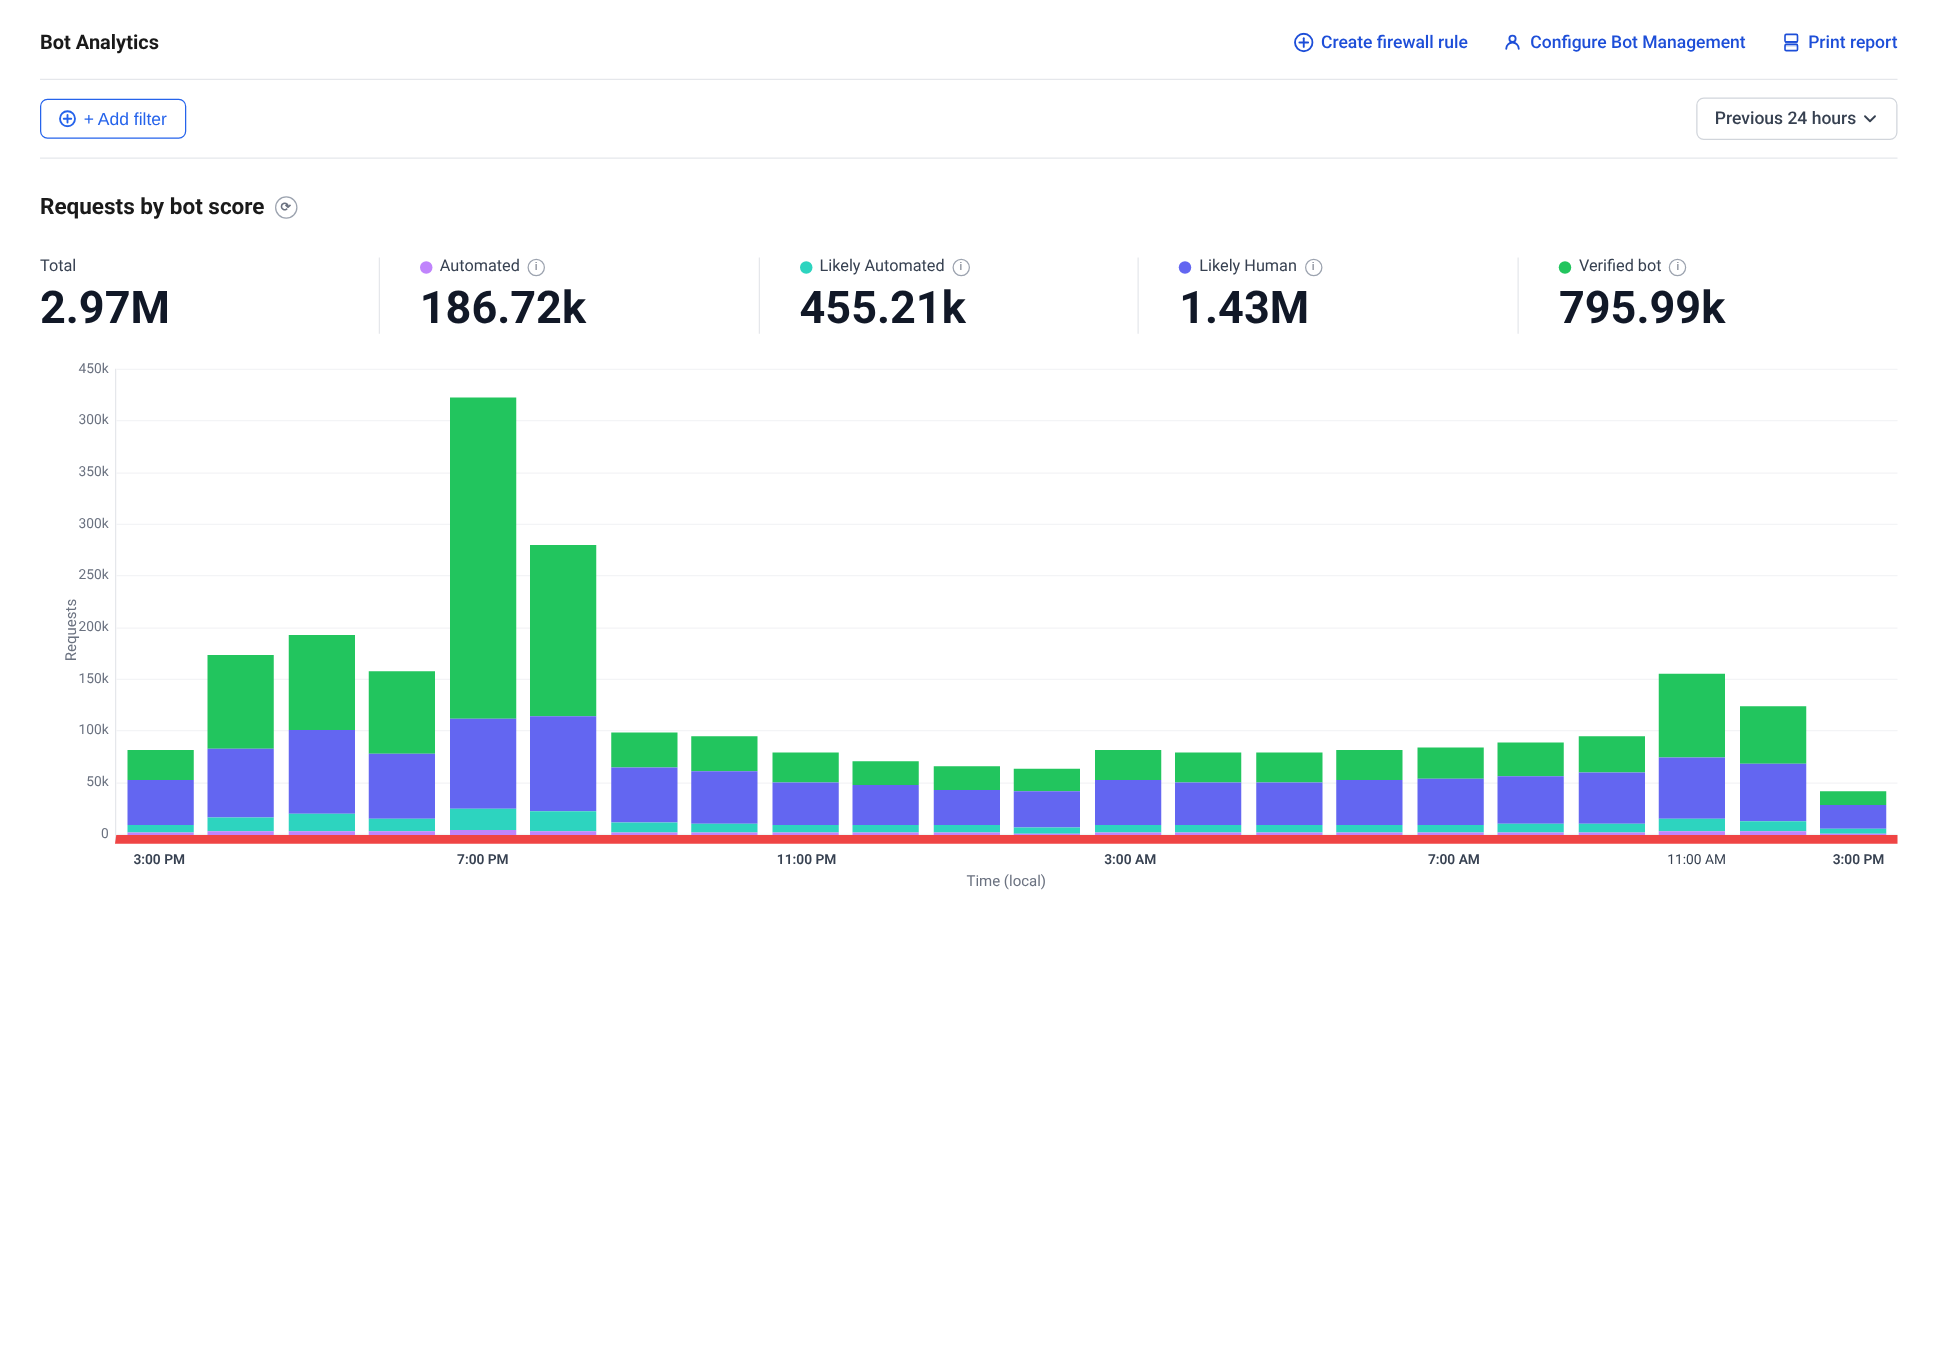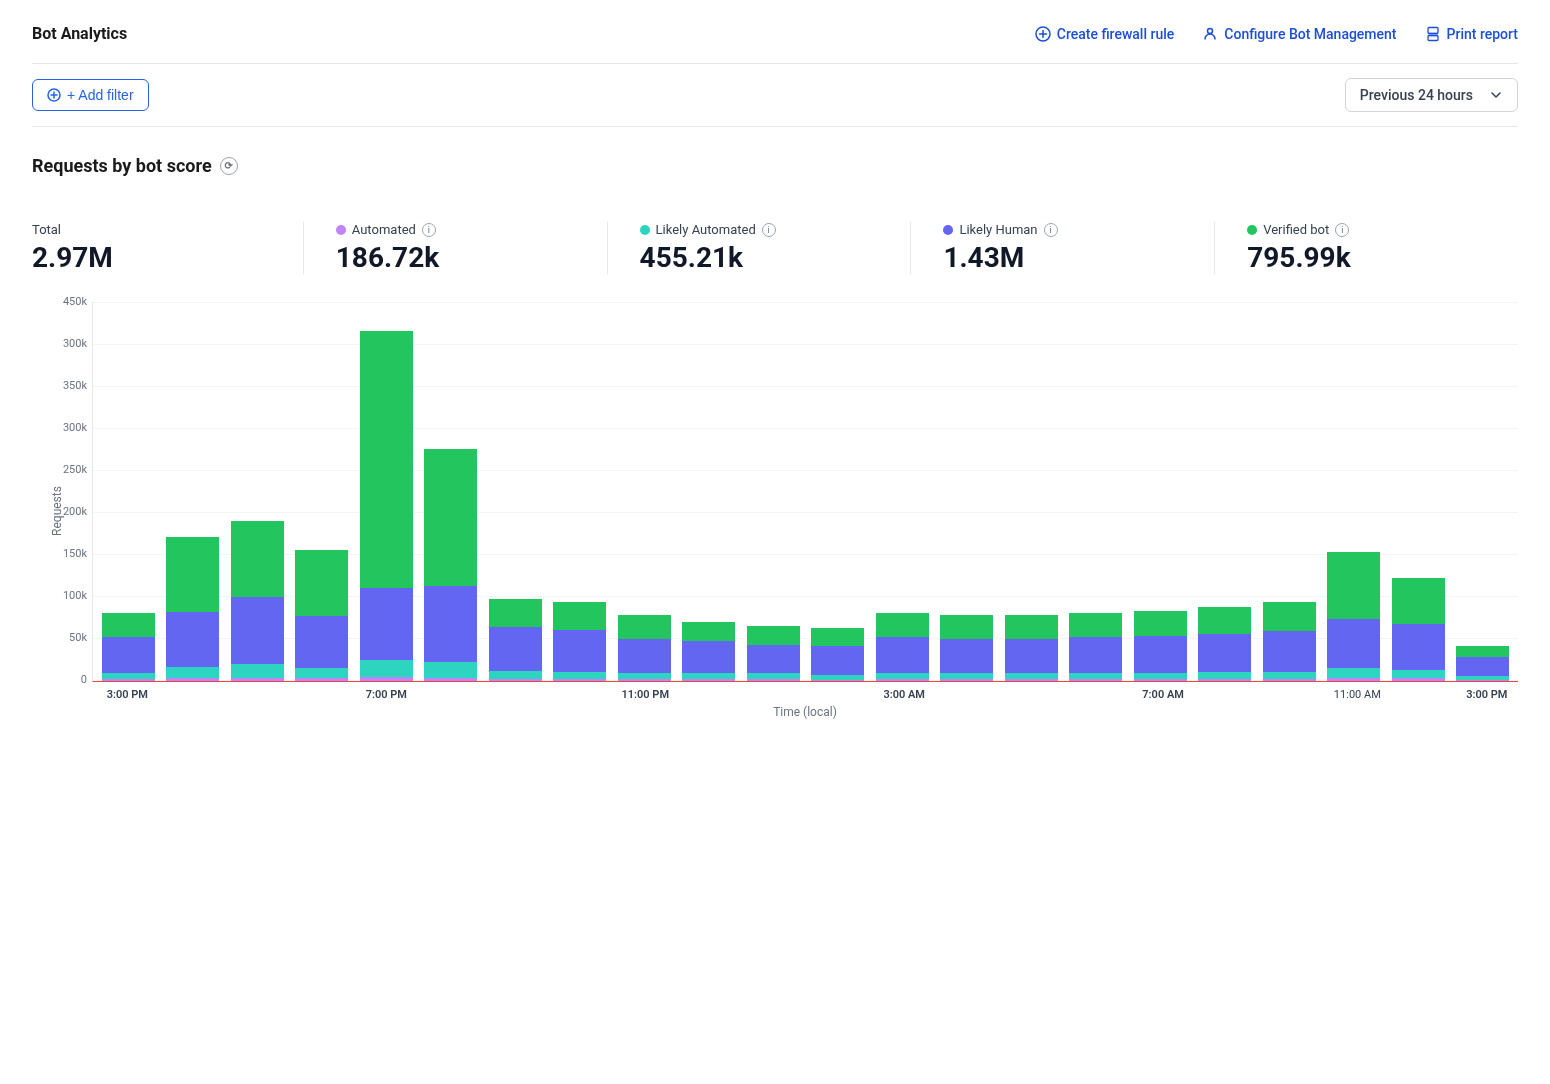--- a/index.html
+++ b/index.html
@@ -9,39 +9,39 @@
     
     
     .header { display: flex; justify-content: space-between; align-items: center; margin-bottom: 20px; }
     .header-title { font-size: 16px; font-weight: 700; color: #1a1a1a; }
     .header-actions { display: flex; gap: 28px; align-items: center; }
     .header-action-btn { display: flex; align-items: center; gap: 6px; color: #1d4ed8; font-size: 14px; cursor: pointer; text-decoration: none; font-weight: 500; }
     
     
     .toolbar { display: flex; justify-content: space-between; align-items: center; padding: 14px 0; border-top: 1px solid #e5e7eb; border-bottom: 1px solid #e5e7eb; margin-bottom: 28px; }
     .add-filter-btn { display: flex; align-items: center; gap: 6px; border: 1.5px solid #2563eb; border-radius: 6px; padding: 7px 14px; color: #2563eb; background: #fff; cursor: pointer; font-size: 14px; font-weight: 500; }
-    .time-selector { display: flex; align-items: center; gap: 16px; border: 1.5px solid #d1d5db; border-radius: 6px; padding: 8px 14px; background: #fff; cursor: pointer; font-size: 14px; color: #374151; font-weight: 500; }
-    
-    
-    .section-title { display: flex; align-items: center; gap: 8px; font-size: 18px; font-weight: 700; margin-bottom: 36px; }
+    .time-selector { display: flex; align-items: center; gap: 4px; border: 1.5px solid #d1d5db; border-radius: 6px; padding: 8px 14px; background: #fff; cursor: pointer; font-size: 14px; color: #374151; font-weight: 500; }
+    
+    
+    .section-title { display: flex; align-items: center; gap: 8px; font-size: 18px; font-weight: 700; margin-bottom: 20px; }
     .section-title-icon { width: 18px; height: 18px; border: 1.5px solid #9ca3af; border-radius: 50%; display: inline-flex; align-items: center; justify-content: center; color: #6b7280; font-size: 10px; cursor: pointer; }
     
     
     .stats-row { display: flex; gap: 0; margin-bottom: 28px; }
     .stat-item { flex: 1; padding-right: 32px; margin-top: 10px; }
     .stat-item + .stat-item { border-left: 1px solid #e5e7eb; padding-left: 32px; }
     .stat-label { font-size: 13px; color: #374151; margin-bottom: 4px; display: flex; align-items: center; gap: 6px; }
     .stat-dot { width: 10px; height: 10px; border-radius: 50%; display: inline-block; }
     .stat-info { width: 14px; height: 14px; border: 1.5px solid #9ca3af; border-radius: 50%; display: inline-flex; align-items: center; justify-content: center; color: #6b7280; font-size: 9px; cursor: pointer; }
-    .stat-value { font-size: 28px; font-weight: 700; color: #111827; }
+    .stat-value { font-size: 36px; font-weight: 700; color: #111827; }
     
     
     .chart-container { position: relative; padding-left: 60px; }
     .chart-y-label { position: absolute; left: 0; top: 50%; transform: translateY(-50%) rotate(-90deg); font-size: 12px; color: #6b7280; white-space: nowrap; }
-    .chart-area { position: relative; height: 380px; border-left: 1px solid #e5e7eb; border-bottom: 1px solid #ef4444; }
+    .chart-area { position: relative; height: 380px; border-left: 1px solid #e5e7eb; border-bottom: 7px solid #ef4444; }
     
     
     .y-gridlines { position: absolute; top: 0; left: 0; right: 0; bottom: 0; display: flex; flex-direction: column; justify-content: space-between; }
     .y-line { position: relative; border-top: 1px solid #f3f4f6; width: 100%; }
     .y-label { position: absolute; left: -50px; top: -8px; font-size: 11px; color: #6b7280; text-align: right; width: 44px; }
     
     
     .bars-wrapper { position: absolute; top: 0; left: 0; right: 0; bottom: 0; display: flex; align-items: flex-end; padding: 0 4px; gap: 2px; }
     .bar-group { flex: 1; display: flex; flex-direction: column; align-items: center; position: relative; height: 100%; justify-content: flex-end; }
     .bar-stack { width: 85%; display: flex; flex-direction: column-reverse; }

